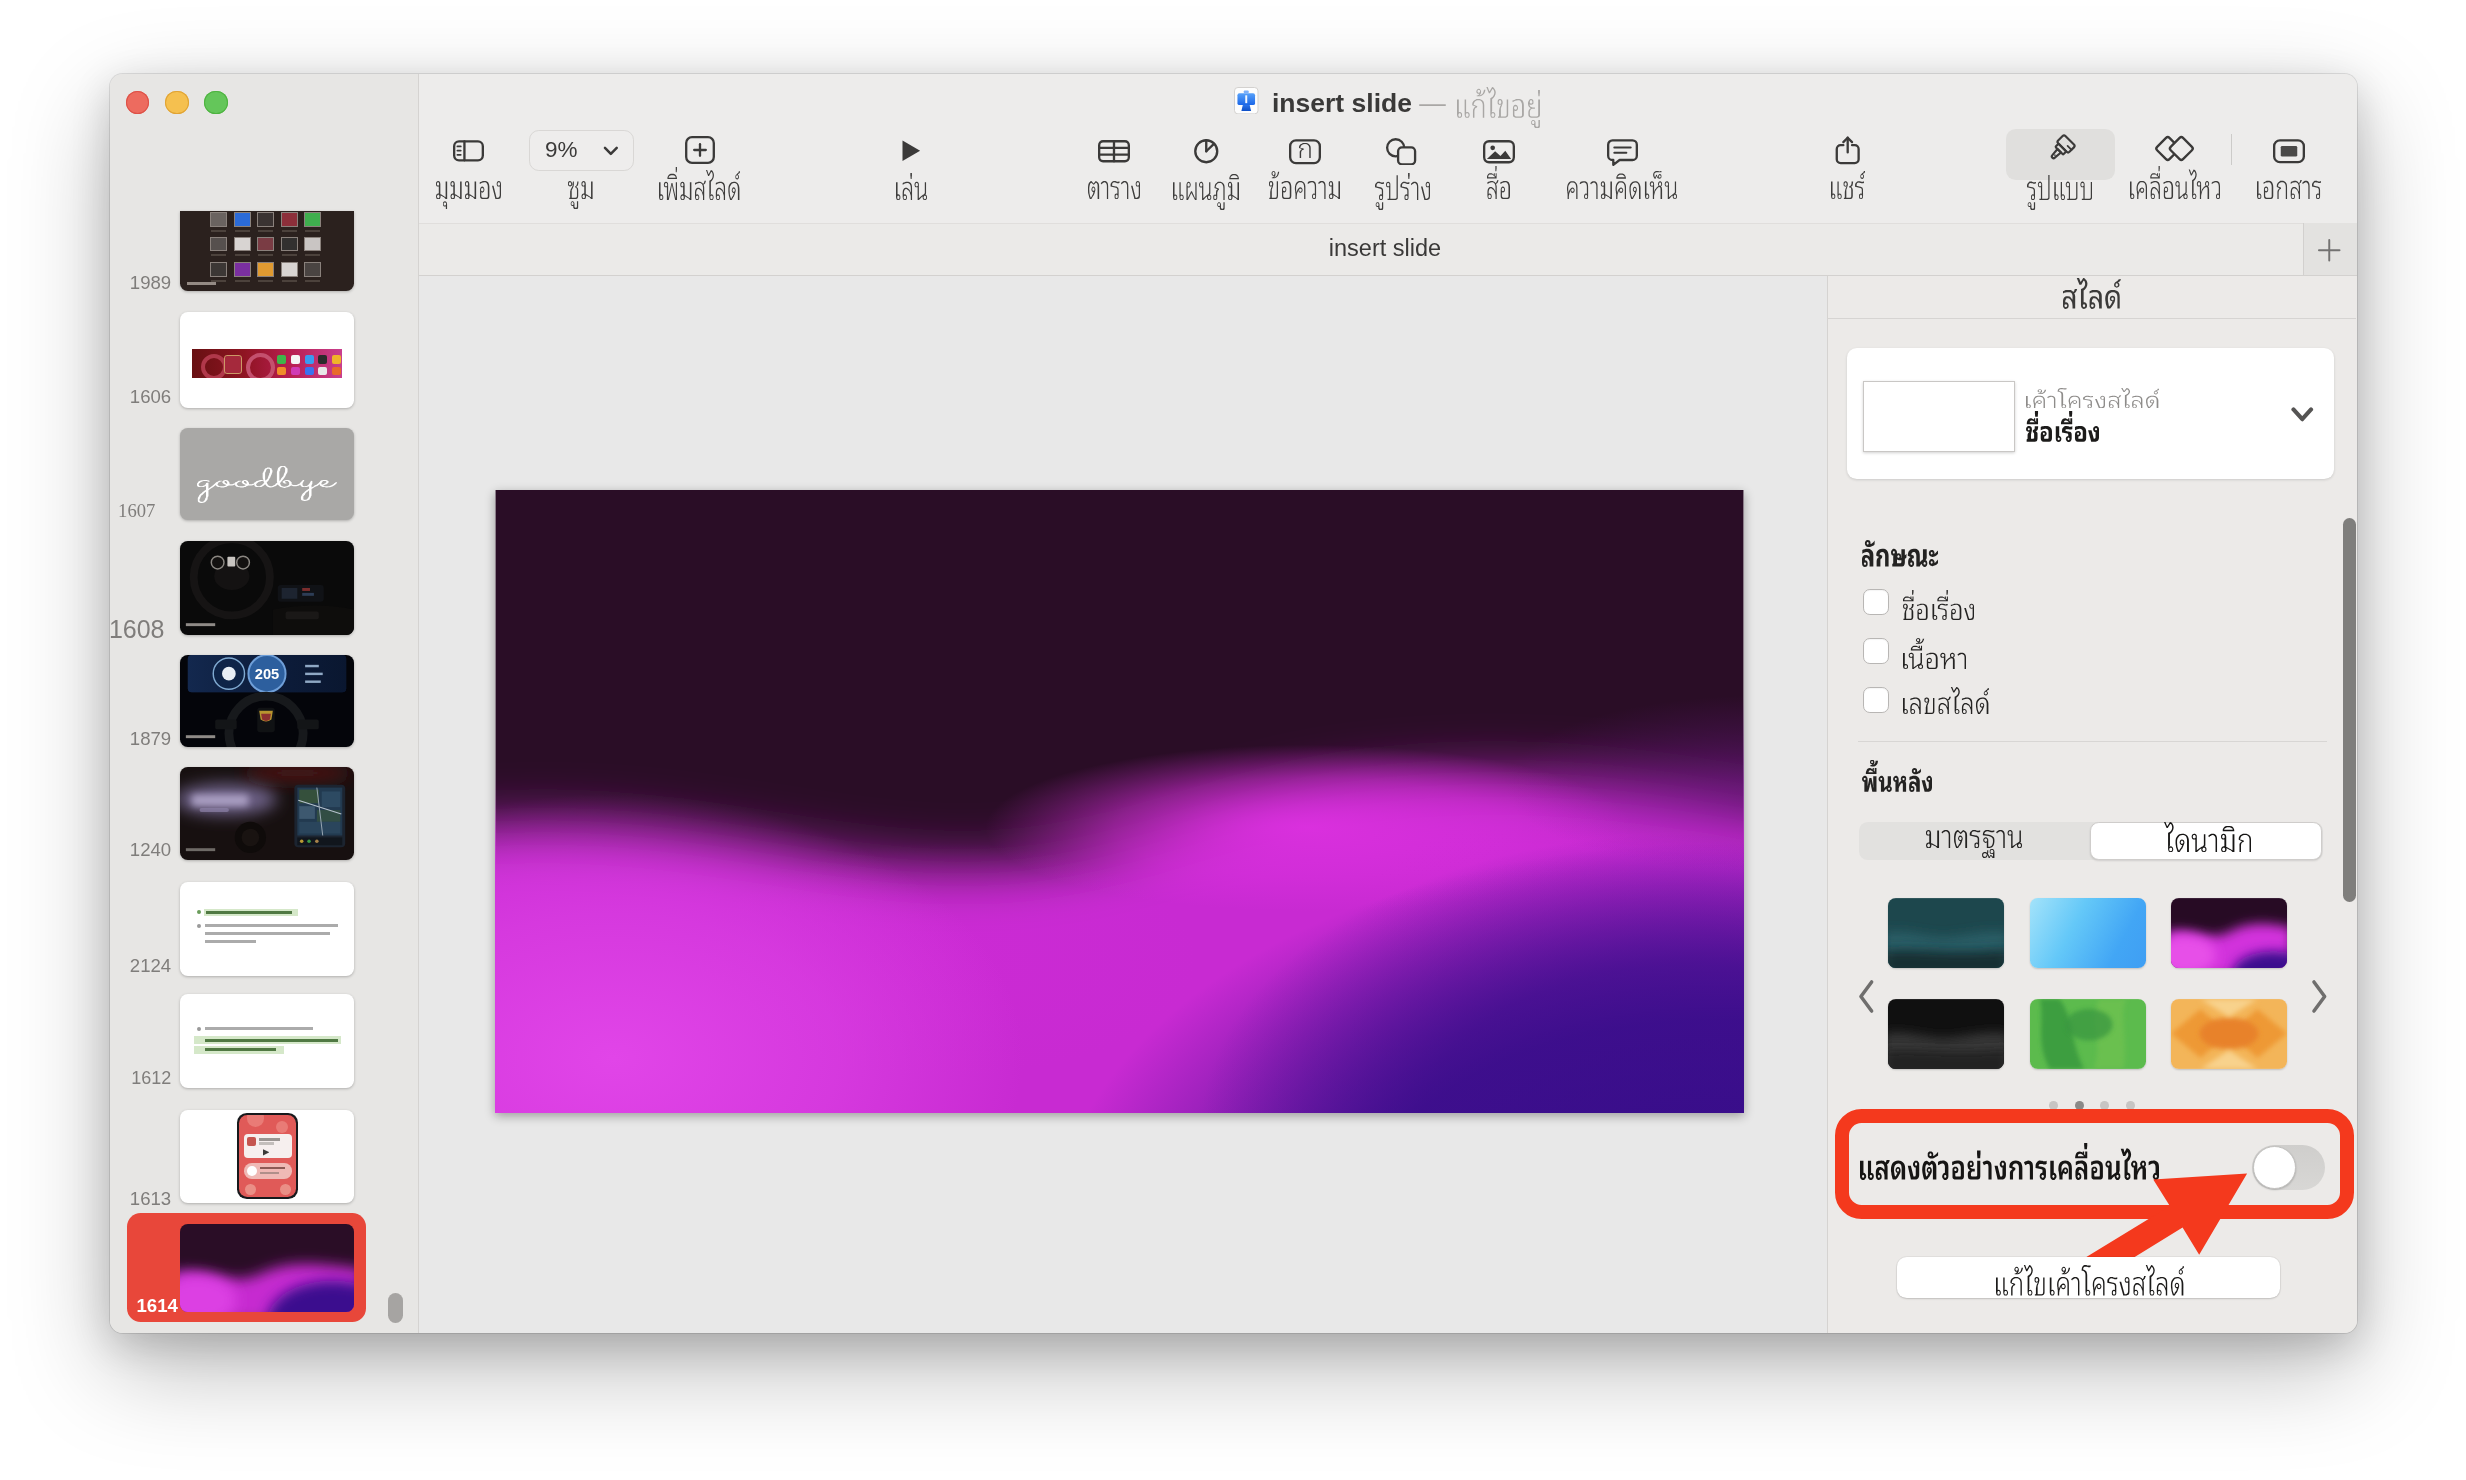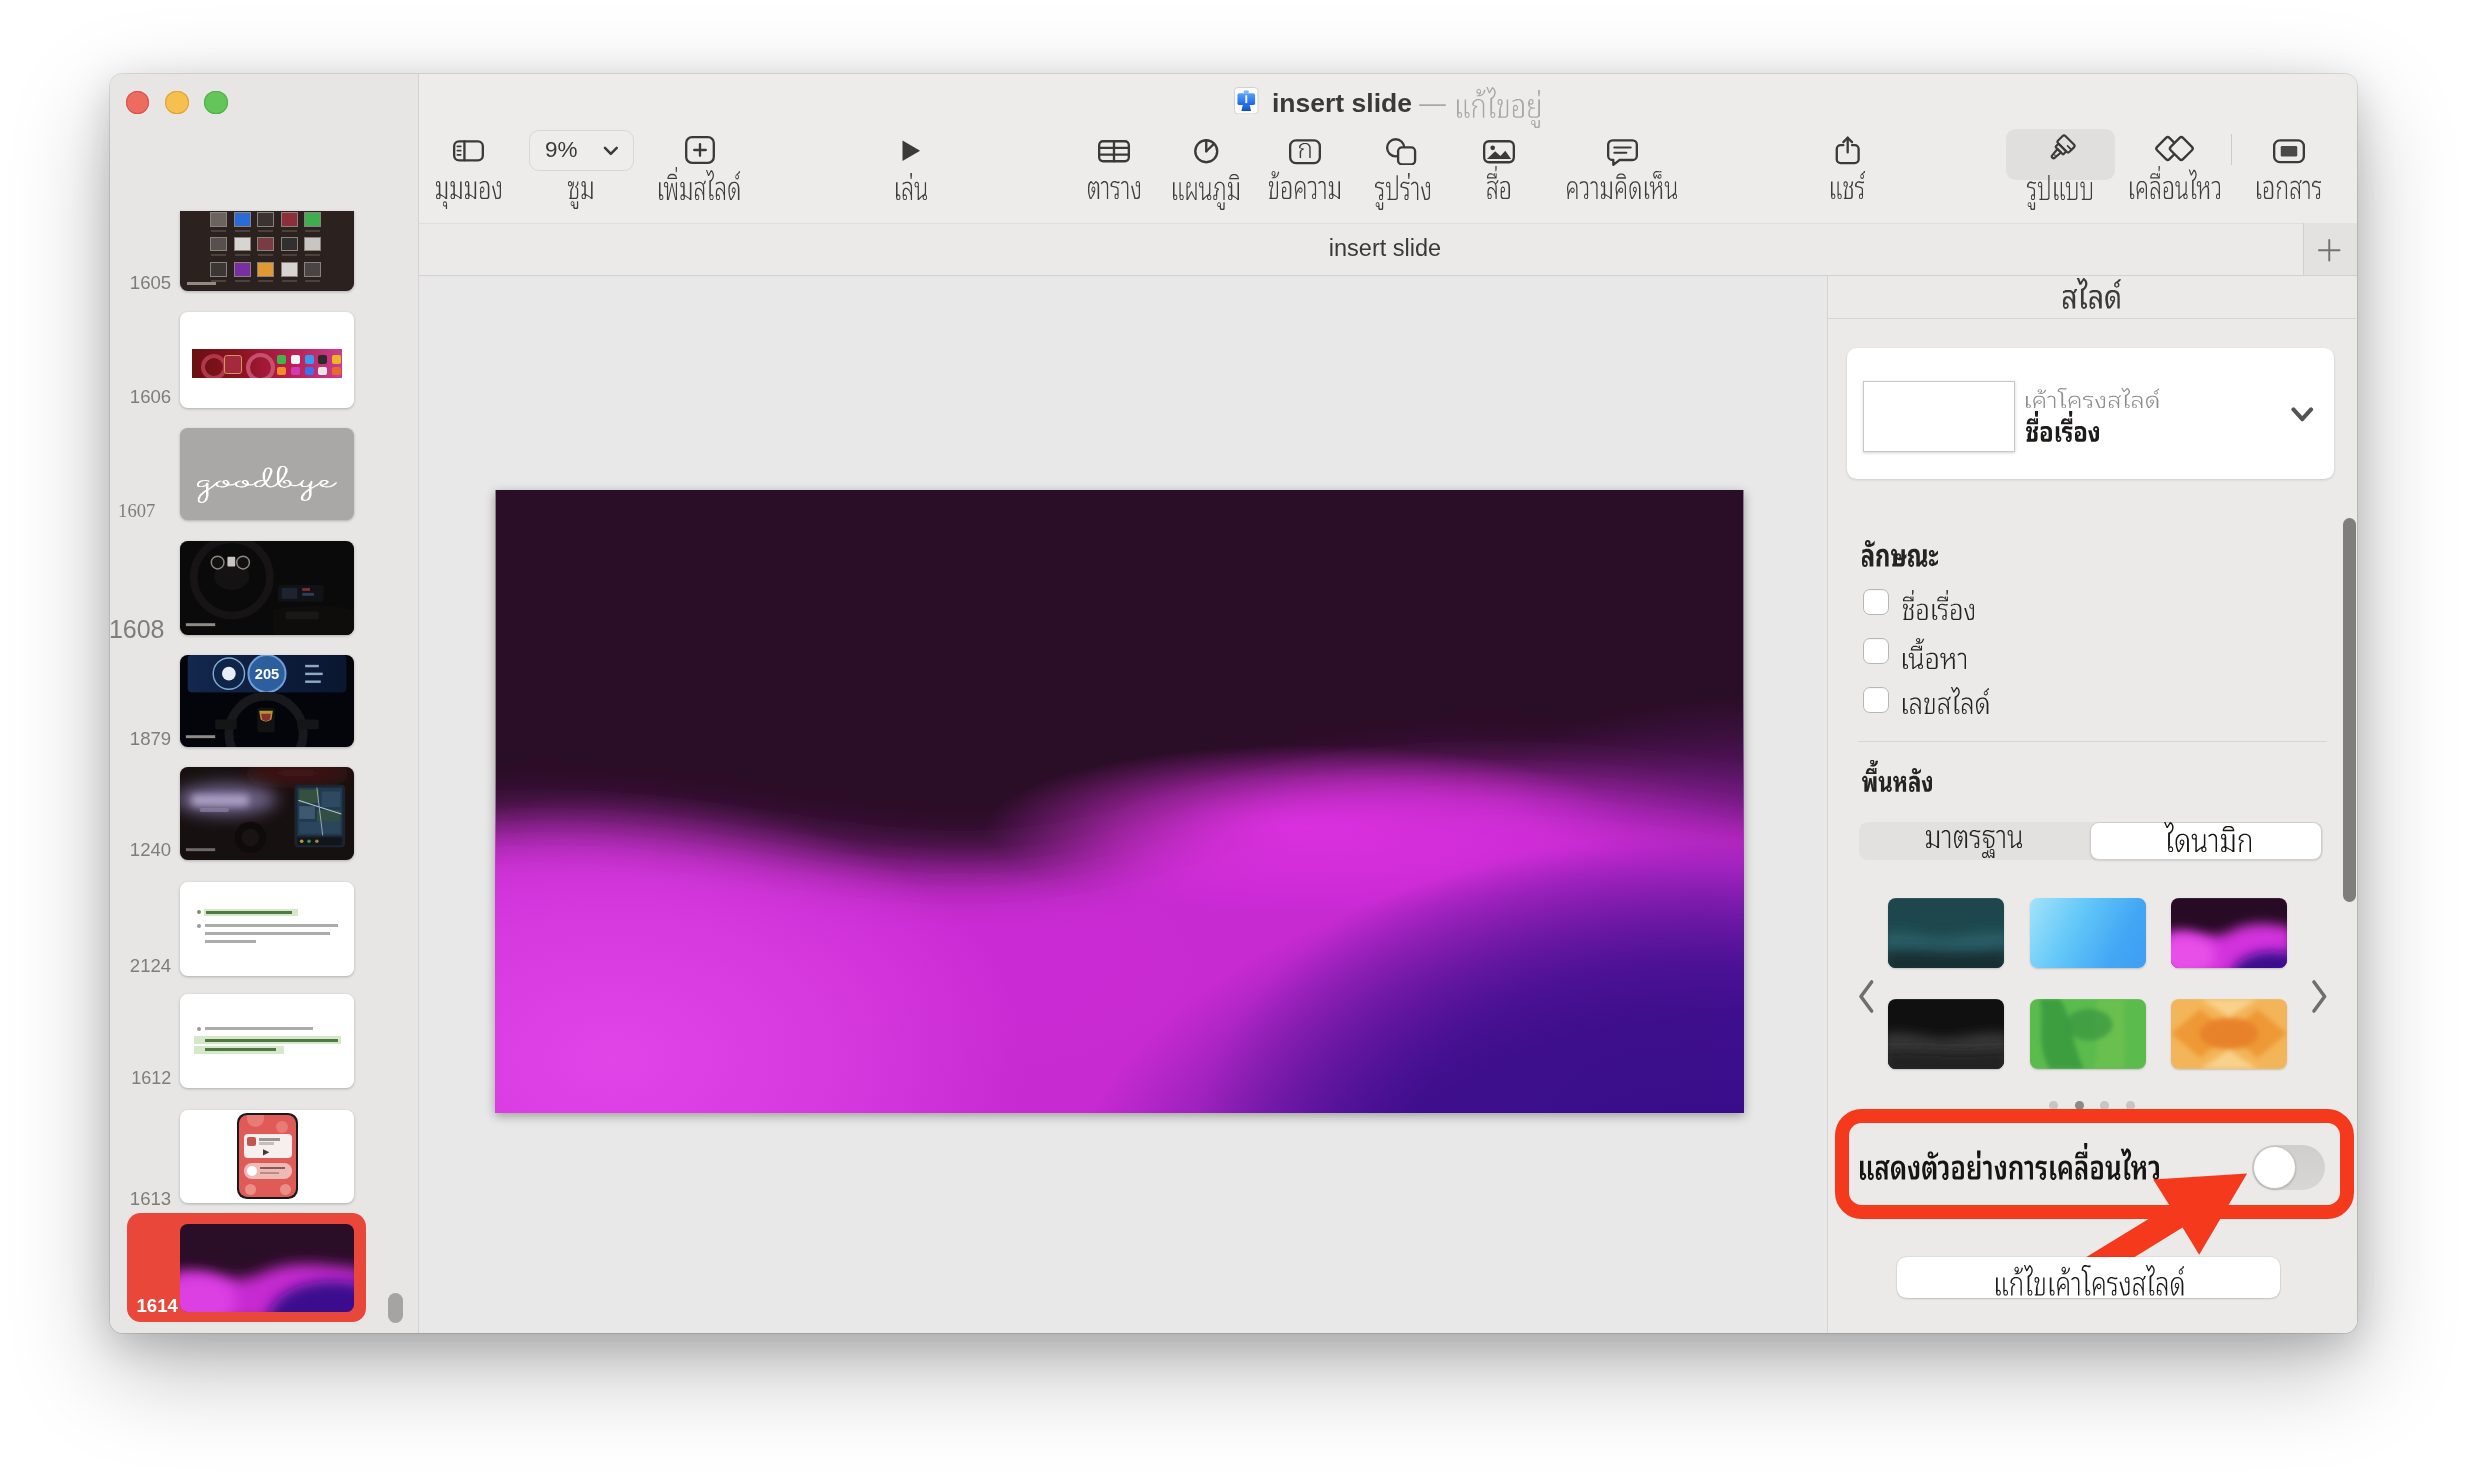--- a/index.html
+++ b/index.html
@@ -365,21 +365,21 @@
       <div class="abs" style="left:54px;top:51px;width:16.7px;height:14.7px;background:#7a2fa0;border:1px solid #8a817c;box-sizing:border-box"></div>
       <div class="abs" style="left:55px;top:69px;width:14.7px;height:2px;background:#4c423c"></div>
       <div class="abs" style="left:77px;top:51px;width:16.7px;height:14.7px;background:#e09a31;border:1px solid #8a817c;box-sizing:border-box"></div>
       <div class="abs" style="left:78px;top:69px;width:14.7px;height:2px;background:#4c423c"></div>
       <div class="abs" style="left:101px;top:51px;width:16.7px;height:14.7px;background:#d8d4d2;border:1px solid #8a817c;box-sizing:border-box"></div>
       <div class="abs" style="left:102px;top:69px;width:14.7px;height:2px;background:#4c423c"></div>
       <div class="abs" style="left:124px;top:51px;width:16.7px;height:14.7px;background:#4a4442;border:1px solid #8a817c;box-sizing:border-box"></div>
       <div class="abs" style="left:125px;top:69px;width:14.7px;height:2px;background:#4c423c"></div>
       <div class="abs" style="left:6.9px;top:71px;width:29px;height:2.9px;background:#948a84"></div>
     </div>
-<div class="abs" style="left:-7.8px;top:198px;width:69px;text-align:right;font-size:18.6px;color:#7f7d7b;">1605</div>
+<div class="abs" style="left:-7.8px;top:198px;width:69px;text-align:right;font-size:18.6px;color:#7f7d7b;">1989</div>
 <div class="abs" style="left:70px;top:238px;width:174px;height:96px;border-radius:7.8px;box-shadow:0 1px 2.9px rgba(0,0,0,.25);background:#fff;overflow:hidden">
       <div class="abs" style="left:11.8px;top:37px;width:150px;height:29px;background:linear-gradient(90deg,#681012 0%,#8f1422 35%,#b81e50 65%,#c93f8e 100%);overflow:hidden">
         <div class="abs" style="left:8.8px;top:4.9px;width:18.6px;height:18.6px;border-radius:50%;border:4.9px solid #b0384a"></div>
         <div class="abs" style="left:32px;top:5.9px;width:16.7px;height:16.7px;border-radius:2.9px;background:#a5293c;border:1px solid #c96"></div>
         <div class="abs" style="left:54px;top:3.9px;width:21.6px;height:21.6px;border-radius:50%;border:4.9px solid #c4506e"></div>
         <div class="abs" style="left:85px;top:5.9px;width:8.8px;height:8.8px;border-radius:2px;background:#3fb54a"></div>
         <div class="abs" style="left:99px;top:5.9px;width:8.8px;height:8.8px;border-radius:2px;background:#f5f5f5"></div>
         <div class="abs" style="left:113px;top:5.9px;width:8.8px;height:8.8px;border-radius:2px;background:#3a9af0"></div>
         <div class="abs" style="left:126px;top:5.9px;width:8.8px;height:8.8px;border-radius:2px;background:#2b2b2b"></div>
         <div class="abs" style="left:140px;top:5.9px;width:8.8px;height:8.8px;border-radius:2px;background:#f0b429"></div>

